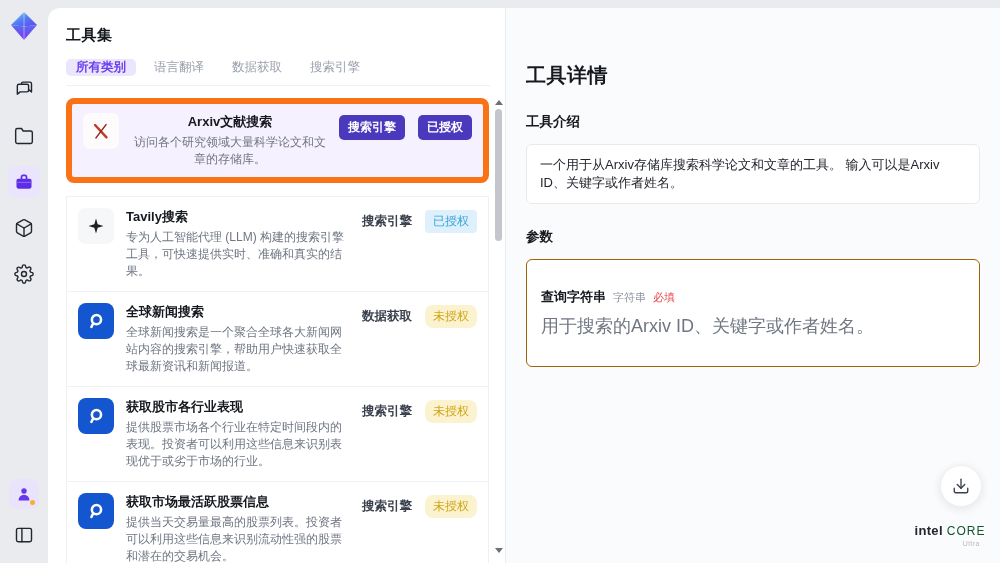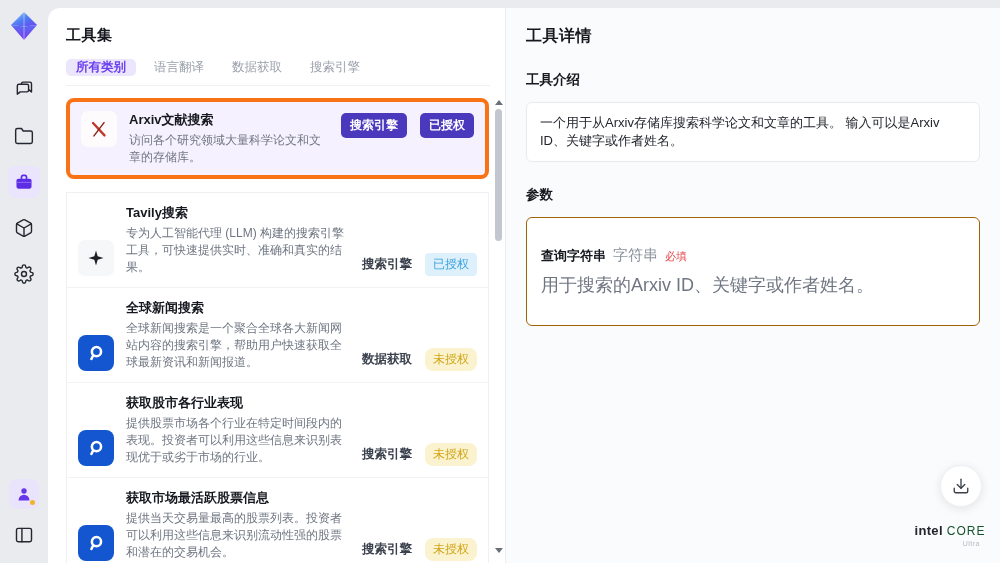--- a/index.html
+++ b/index.html
@@ -24,23 +24,23 @@
 
   
   .list-panel { width:457px; padding:18px 0 0 18px; display:flex; flex-direction:column; }
   .panel-title { font-size:15px; font-weight:bold; letter-spacing:.5px; }
   .tabs { display:flex; align-items:center; gap:8px; margin-top:14px; padding-bottom:9px; border-bottom:1px solid #f0f1f5; width:424px; }
   .tab { font-size:12.5px; color:#9aa0ab; padding:0 10px; border-radius:5px; cursor:pointer; white-space:nowrap; }
   .tab.active { background:#ebe6fb; color:#6c3ff0; font-weight:bold; }
 
   .tool-scroll { position:relative; flex:1; margin-top:12px; width:439px; overflow:hidden; padding-right:16px; }
 
-  .tool-card-selected { border:4px solid #f97316; background:#f6f1fe; border-radius:8px; padding:9px 11px; display:flex; align-items:flex-start; cursor:pointer; }
+  .tool-card-selected { border:6px solid #f97316; background:#f6f1fe; border-radius:8px; padding:9px 11px; display:flex; align-items:flex-start; cursor:pointer;text-align:center; }
   .tool-rows { margin-top:13px; border:1px solid #eef0f4; border-bottom:none; }
-  .tool-row { padding:11px; display:flex; align-items:flex-end; border-bottom:1px solid #f1f2f6; background:#fff; cursor:pointer; }
+  .tool-row { padding:11px; display:flex; align-items:flex-start; border-bottom:1px solid #f1f2f6; background:#fff; cursor:pointer; }
 
   .t-icon { width:36px; height:36px; border-radius:7px; flex:0 0 36px; display:flex; align-items:center; justify-content:center; }
   .t-icon.lightbox { background:#f6f7f9; }
   .t-icon.bluebox { background:#1456d0; border-radius:8px; }
   .t-main { flex:1; min-width:0; margin-left:12px; }
   .t-name { font-size:13px; font-weight:bold; color:#15181e; line-height:18px; }
   .t-desc { font-size:12px; color:#6f7682; line-height:17px; margin-top:3px; }
   .t-right { display:flex; align-items:center; gap:13px; margin-left:10px; white-space:nowrap; padding-top:2px; }
   .t-cat { font-size:12.5px; color:#3a414d; font-weight:bold; }
   .badge-solid { background:#4b39bd; color:#fff; font-size:12px; font-weight:bold; padding:4px 9px; border-radius:5px; }
@@ -49,27 +49,27 @@
 
   
   .vscroll { position:absolute; right:2px; top:2px; bottom:10px; width:9px; }
   .vs-up, .vs-down { position:absolute; left:1px; width:0; height:0; border-left:4px solid transparent; border-right:4px solid transparent; }
   .vs-up { top:0; border-bottom:5px solid #6a7078; }
   .vs-down { bottom:0; border-top:5px solid #6a7078; }
   .vs-thumb { position:absolute; left:1px; top:9px; width:7px; height:132px; background:#c3c7cd; border-radius:4px; cursor:grab; }
 
   
   .detail-panel { flex:1; background:#fafbfc; border-left:1px solid #ecedf1; padding:18px 20px; position:relative; }
-  .detail-title { font-size:16px; font-weight:bold; letter-spacing:.5px; }
+  .detail-title { font-size:20px; font-weight:bold; letter-spacing:.5px;margin-top:36px; }
   .section-h { font-size:13.5px; font-weight:bold; margin-top:24px; }
   .intro-box { margin-top:13px; background:#fff; border:1px solid #e8eaee; border-radius:6px; padding:11px 13px; font-size:13px; color:#23262d; line-height:18px; }
   .param-box { margin-top:13px; background:#fff; border:1px solid #a16207; border-radius:6px; padding:28px 14px; }
   .param-line1 { display:flex; align-items:baseline; gap:7px; }
   .param-name { font-size:13px; font-weight:bold; }
-  .param-type { font-size:15px; color:#8a919c; }
+  .param-type { font-size:11px; color:#8a919c; }
   .param-req { font-size:11px; color:#e5484d; }
   .param-desc { font-size:18px; color:#6f7682; margin-top:8px; }
 
   
   .fab { position:absolute; right:18px; bottom:56px; width:42px; height:42px; border-radius:50%; background:#fff; border:1px solid #eef0f3; box-shadow:0 2px 10px rgba(20,25,40,.10); display:flex; align-items:center; justify-content:center; cursor:pointer; }
   .fab svg { width:18px; height:18px; stroke:#3a3f4a; stroke-width:1.8; fill:none; stroke-linecap:round; stroke-linejoin:round; }
   .brandmark { position:absolute; right:14px; bottom:16px; width:72px; text-align:center; line-height:1; }
   .brand-main { font-size:13px; color:#24242e; letter-spacing:.3px; white-space:nowrap; }
   .brand-main .b1 { font-weight:bold; text-transform:lowercase; }
   .brand-main .b2 { font-weight:normal; text-transform:uppercase; font-size:12px; letter-spacing:1px; color:#14532d; }

